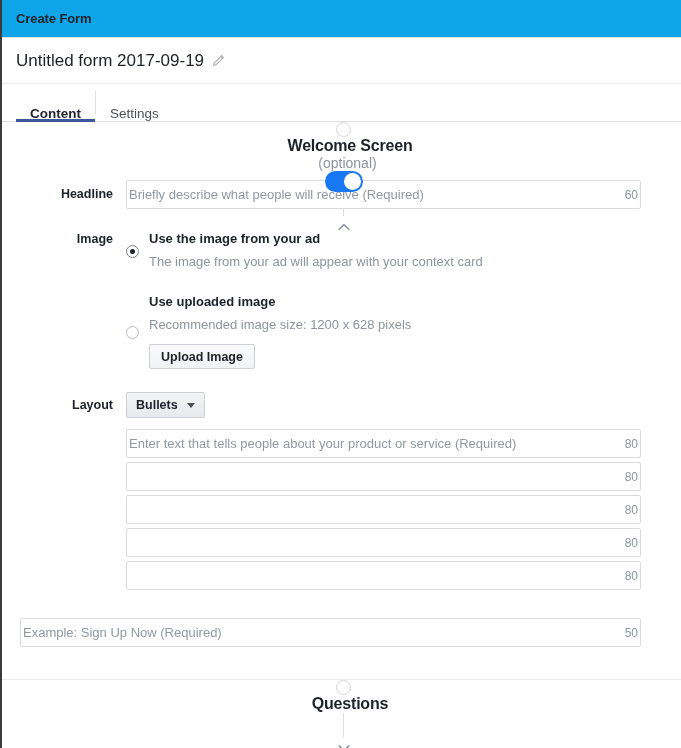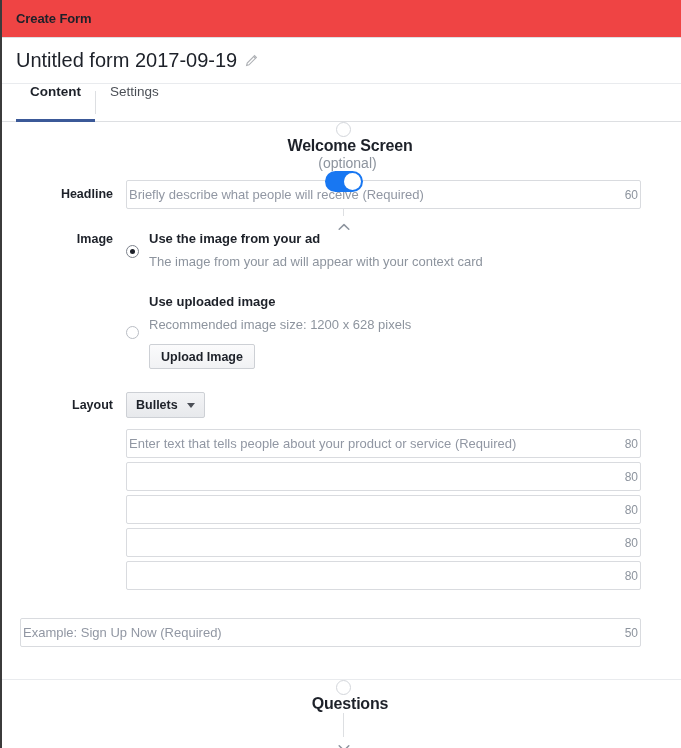--- a/index.html
+++ b/index.html
@@ -22,21 +22,21 @@
     box-sizing: border-box;
     border-left: 2px solid #3b3b3b;
     background: #fff;
     position: relative;
     overflow: hidden;
   }
 
   
   .titlebar {
     height: 38px;
-    background: #ef4444;
+    background: #0ea5e9;
     border-bottom: 1px solid #dddfe2;
     display: flex;
     align-items: center;
     padding: 0 0 0 14px;
     box-sizing: border-box;
   }
   .titlebar-text {
     font-size: 13px;
     font-weight: bold;
     color: #1d2129;
@@ -47,21 +47,21 @@
   .formname-row {
     height: 46px;
     background: #fff;
     border-bottom: 1px solid #e9ebee;
     display: flex;
     align-items: center;
     padding-left: 14px;
     box-sizing: border-box;
   }
   .formname-text {
-    font-size: 20px;
+    font-size: 17px;
     color: #1d2129;
     font-weight: normal;
   }
   .pencil-icon {
     margin-left: 7px;
     display: inline-flex;
     align-items: center;
     opacity: .55;
   }
 
@@ -70,21 +70,21 @@
     height: 38px;
     display: flex;
     align-items: stretch;
     border-bottom: 1px solid #dddfe2;
     padding-left: 14px;
     box-sizing: border-box;
     background: #fff;
   }
   .tab {
     display: flex;
-    align-items: flex-start;
+    align-items: flex-end;
     padding: 0 14px;
     font-size: 13.5px;
     color: #4b4f56;
     position: relative;
     box-sizing: border-box;
   }
   .tab.active {
     font-weight: bold;
     color: #1d2129;
   }

